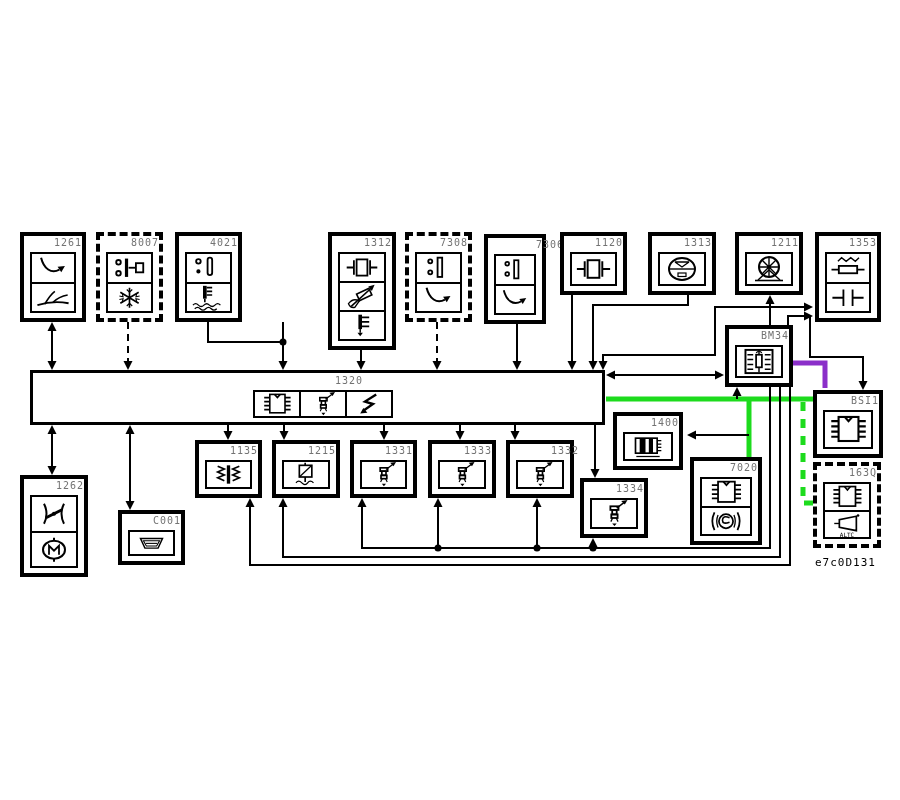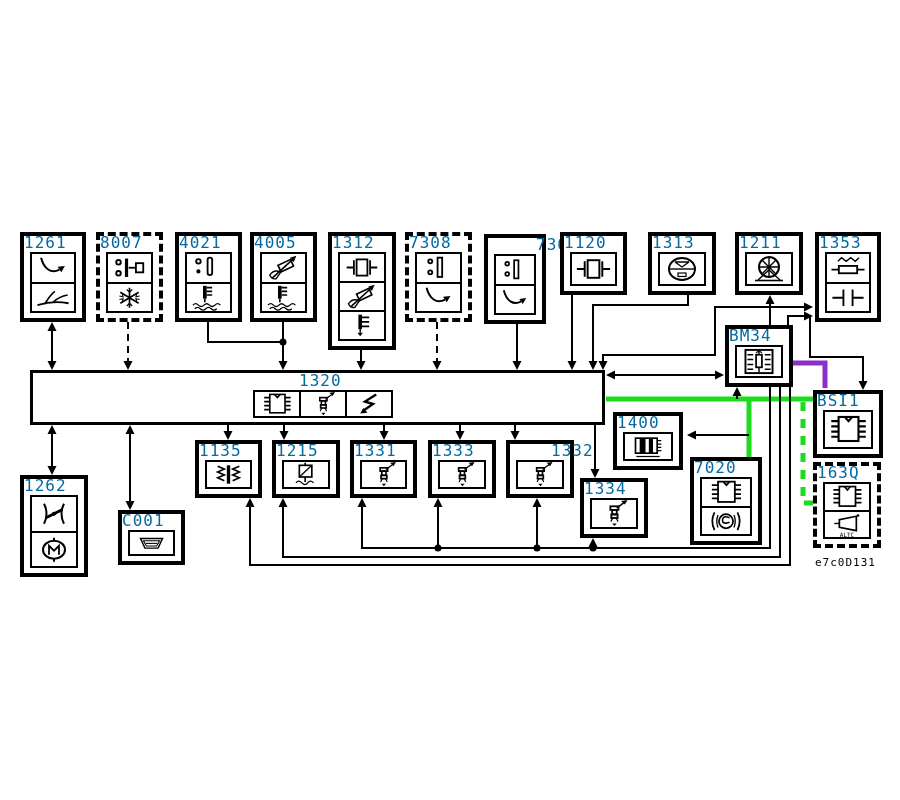--- a/index.html
+++ b/index.html
@@ -2,21 +2,21 @@
 <html><head>
 <meta charset="utf-8">
 <style>
   html,body{margin:0;padding:0;background:#fff;}
   #canvas{position:relative;width:900px;height:800px;background:#fff;overflow:hidden;
           font-family:"DejaVu Sans Mono",monospace;}
   #wire-layer{position:absolute;left:0;top:0;}
   #component-layer{position:absolute;left:0;top:0;width:900px;height:800px;}
   .comp{position:absolute;background:#fff;border:4px solid #000;box-sizing:border-box;}
   .comp.dashed{border-style:dashed;}
-  .comp .lbl{text-align:left;font-size:16px;line-height:14px;height:14px;letter-spacing:1px;color:#0369a1;}
+  .comp .lbl{text-align:right;font-size:10px;line-height:14px;height:14px;letter-spacing:1px;color:#737373;}
   .comp .cells{position:absolute;top:16px;left:6px;right:6px;bottom:5px;display:flex;flex-direction:column;}
   .comp .cell{flex:1;border:2px solid #000;margin-top:-2px;background:#fff;overflow:hidden;}
   .comp .cell:first-child{margin-top:0;}
   .comp .cell svg{width:100%;height:100%;display:block;}
   .comp.ecu{border-width:3px;}
   .comp.ecu .lbl{position:absolute;left:266px;top:1px;width:64px;}
   .comp.ecu .cells{left:220px;right:auto;width:140px;top:17px;bottom:4px;flex-direction:row;}
   .comp.ecu .cell{margin-top:0;margin-left:-2px;}
   .comp.ecu .cell:first-child{margin-left:0;}
   #footer-code{position:absolute;left:815px;top:556px;font-size:11px;letter-spacing:1px;color:#000;}
@@ -152,42 +152,20 @@
             <svg viewBox="0 0 44 30" preserveAspectRatio="xMidYMid meet" xmlns="http://www.w3.org/2000/svg" stroke="#000" fill="none" stroke-width="2">
               <rect x="16" y="2" width="4" height="14" fill="#000" stroke="none"></rect>
               <path d="M20 4 h6 M20 8 h6 M20 12 h6" stroke-width="1.8"></path>
               <path d="M18 16 v4" stroke-width="1.8"></path>
               <path d="M5 23 q3 -3 6 0 t6 0 t6 0 t6 0 t6 0" stroke-width="1.4"></path>
               <path d="M7 27 q3 -3 6 0 t6 0 t6 0 t6 0" stroke-width="1.4"></path>
             </svg>
           </div>
         </div>
       </div>
-      <div class="comp" style="left: 250px; top: 232px; width: 67px; height: 90px;">
-        <div class="lbl">4005</div>
-        <div class="cells">
-          <div class="cell">
-            <svg viewBox="0 0 44 30" preserveAspectRatio="xMidYMid meet" xmlns="http://www.w3.org/2000/svg" stroke="#000" fill="none" stroke-width="2">
-              <path d="M7 23 q5 -7 12 -3 l-5 7 q-5 1 -7 -4 z" stroke-width="1.5"></path>
-              <rect x="17" y="9" width="15" height="8" transform="rotate(-25 24 13)" stroke-width="1.8"></rect>
-              <path d="M10 26 L33 5" stroke-width="1.8"></path>
-              <path d="M36 2 l-7 2 l4 5 z" fill="#000" stroke="none"></path>
-            </svg>
-          </div>
-          <div class="cell">
-            <svg viewBox="0 0 44 30" preserveAspectRatio="xMidYMid meet" xmlns="http://www.w3.org/2000/svg" stroke="#000" fill="none" stroke-width="2">
-              <rect x="16" y="2" width="4" height="14" fill="#000" stroke="none"></rect>
-              <path d="M20 4 h6 M20 8 h6 M20 12 h6" stroke-width="1.8"></path>
-              <path d="M18 16 v4" stroke-width="1.8"></path>
-              <path d="M5 23 q3 -3 6 0 t6 0 t6 0 t6 0 t6 0" stroke-width="1.4"></path>
-              <path d="M7 27 q3 -3 6 0 t6 0 t6 0 t6 0" stroke-width="1.4"></path>
-            </svg>
-          </div>
-        </div>
-      </div>
       <div class="comp" style="left: 328px; top: 232px; width: 68px; height: 118px;">
         <div class="lbl">1312</div>
         <div class="cells">
           <div class="cell">
             <svg viewBox="0 0 44 30" preserveAspectRatio="xMidYMid meet" xmlns="http://www.w3.org/2000/svg" stroke="#000" fill="none" stroke-width="2">
               <path d="M5 15 h8 M13 7 v16 M31 7 v16 M31 15 h8"></path>
               <rect x="16" y="6" width="12" height="18"></rect>
             </svg>
           </div>
           <div class="cell">

